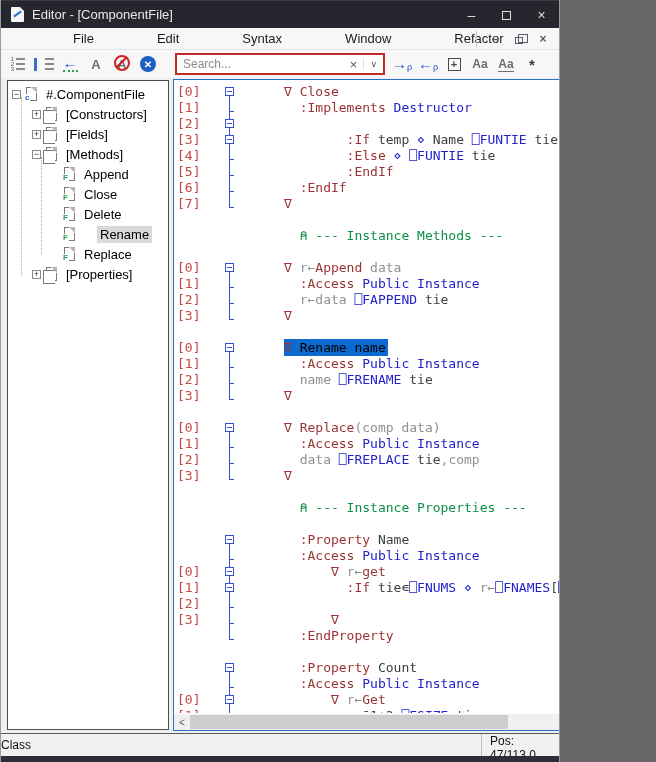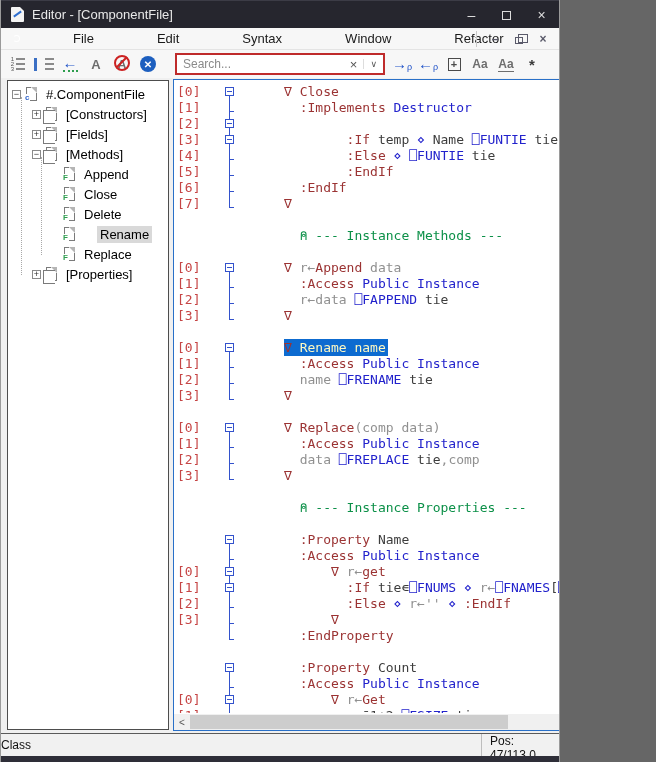--- a/index.html
+++ b/index.html
@@ -103,21 +103,21 @@
   .gdash { position:absolute; left:8px; top:11px; width:4px; height:1px; background:var(--gutcol,#3352cc); }
   .gbox { position:absolute; left:3px; top:3px; width:9px; height:9px; background:#fff;
           border:1px solid var(--gutcol,#3352cc); z-index:2; }
   .gbox::after { content:""; position:absolute; left:1px; top:3px; width:5px; height:1px; background:var(--gutcol,#3352cc); }
   .segs { position:absolute; left:110px; top:0; white-space:pre; }
   .seg-k { color:var(--k,#9b3333);margin-top:32px; }
   .seg-s { color:var(--s,#2222cc); }
   .seg-g { color:var(--g,#3d3d3d); }
   .seg-l { color:var(--l,#909090); }
   .seg-c { color:var(--c,#0c9048); }
-  .seg-w { color:#fef9c3; }
+  .seg-w { color:#000000; }
   .selwrap { background:var(--sel,#0d6bd0); padding:1px 2px 1px 0; }
   .ovf { position:absolute; right:3px; top:3px; font-size:9px; color:#000; }
 
   
   .vscroll { position:absolute; right:0; top:0; width:16px; height:634px; background:#f0f0f0; }
   .vscroll .arr { position:absolute; left:0; width:16px; height:16px; color:#555; font-size:9px;
                   display:flex; align-items:center; justify-content:center; }
   .vscroll .arr.up { top:0; } .vscroll .arr.down { bottom:0; }
   .vthumb { position:absolute; left:1px; top:183px; width:14px; height:187px; background:#cdcdcd; }
   .hscroll { position:absolute; left:0; bottom:0; width:475px; height:16px; background:#f0f0f0; }
@@ -333,21 +333,21 @@
         <div class="code-line"><span class="ln-num">[1]</span><span class="gut"><div class="gl" style="top: 0px; bottom: 0px;"></div><div class="gdash"></div></span><span class="segs"><span class="seg-k">  :Access</span><span class="seg-s"> Public Instance</span></span></div>
         <div class="code-line"><span class="ln-num">[2]</span><span class="gut"><div class="gl" style="top: 0px; bottom: 0px;"></div><div class="gdash"></div></span><span class="segs"><span class="seg-l">  data </span><span class="seg-s">⎕FREPLACE</span><span class="seg-g"> tie</span><span class="seg-l">,comp</span></span></div>
         <div class="code-line"><span class="ln-num">[3]</span><span class="gut"><div class="gl" style="top: 0px; height: 12px;"></div><div class="gdash"></div></span><span class="segs"><span class="seg-k">∇</span></span></div>
         <div class="code-line"><span class="gut"></span><span class="segs"></span></div>
         <div class="code-line"><span class="gut"></span><span class="segs"><span class="seg-c">  ⍝ --- Instance Properties ---</span></span></div>
         <div class="code-line"><span class="gut"></span><span class="segs"></span></div>
         <div class="code-line"><span class="gut"><div class="gl" style="top: 12px; bottom: 0px;"></div><div class="gbox"></div></span><span class="segs"><span class="seg-k">  :Property</span><span class="seg-g"> Name</span></span></div>
         <div class="code-line"><span class="gut"><div class="gl" style="top: 0px; bottom: 0px;"></div><div class="gdash"></div></span><span class="segs"><span class="seg-k">  :Access</span><span class="seg-s"> Public Instance</span></span></div>
         <div class="code-line"><span class="ln-num">[0]</span><span class="gut"><div class="gl" style="top: 0px; bottom: 0px;"></div><div class="gbox"></div></span><span class="segs"><span class="seg-k">      ∇ </span><span class="seg-l">r←</span><span class="seg-k">get</span></span></div>
         <div class="code-line"><span class="ln-num">[1]</span><span class="gut"><div class="gl" style="top: 0px; bottom: 0px;"></div><div class="gbox"></div></span><span class="segs"><span class="seg-k">        :If</span><span class="seg-g"> tie∊</span><span class="seg-s">⎕FNUMS ⋄</span><span class="seg-l"> r←</span><span class="seg-s">⎕FNAMES</span><span class="seg-g">[</span><span class="seg-s">⎕FNUMS</span><span class="seg-g">⍳tie;</span></span><span class="ovf">▶</span></div>
-        <div class="code-line"><span class="ln-num">[2]</span><span class="gut"><div class="gl" style="top: 0px; bottom: 0px;"></div><div class="gdash"></div></span><span class="segs"><span class="seg-k">        :Else </span><span class="seg-s">⋄</span><span class="seg-l"> r←''</span><span class="seg-s"> ⋄ </span><span class="seg-k">:EndIf</span></span></div>
+        <div class="code-line"><span class="ln-num">[2]</span><span class="gut"><div class="gl" style="top: 0px; bottom: 0px;"></div><div class="gdash"></div></span></div>
         <div class="code-line"><span class="ln-num">[3]</span><span class="gut"><div class="gl" style="top: 0px; bottom: 0px;"></div><div class="gdash"></div></span><span class="segs"><span class="seg-k">      ∇</span></span></div>
         <div class="code-line"><span class="gut"><div class="gl" style="top: 0px; height: 12px;"></div><div class="gdash"></div></span><span class="segs"><span class="seg-k">  :EndProperty</span></span></div>
         <div class="code-line"><span class="gut"></span><span class="segs"></span></div>
         <div class="code-line"><span class="gut"><div class="gl" style="top: 12px; bottom: 0px;"></div><div class="gbox"></div></span><span class="segs"><span class="seg-k">  :Property</span><span class="seg-g"> Count</span></span></div>
         <div class="code-line"><span class="gut"><div class="gl" style="top: 0px; bottom: 0px;"></div><div class="gdash"></div></span><span class="segs"><span class="seg-k">  :Access</span><span class="seg-s"> Public Instance</span></span></div>
         <div class="code-line"><span class="ln-num">[0]</span><span class="gut"><div class="gl" style="top: 0px; bottom: 0px;"></div><div class="gbox"></div></span><span class="segs"><span class="seg-k">      ∇ </span><span class="seg-l">r←</span><span class="seg-k">Get</span></span></div>
         <div class="code-line"><span class="ln-num">[1]</span><span class="gut"><div class="gl" style="top: 0px; bottom: 0px;"></div></span><span class="segs"><span class="seg-l">        r←</span><span class="seg-g">¯1+2⊃</span><span class="seg-s">⎕FSIZE</span><span class="seg-g"> tie</span></span></div>
       </div>
     <div class="vscroll">
       <span class="arr up">∧</span>

